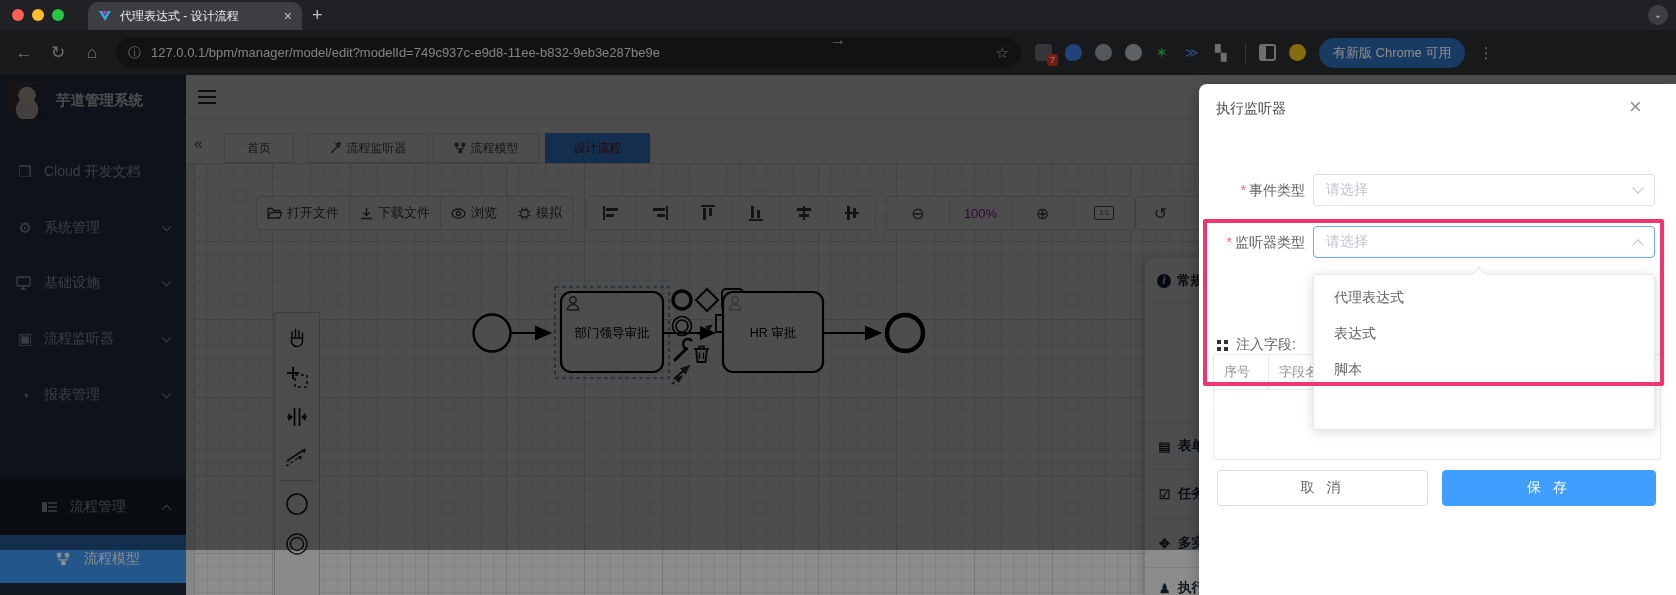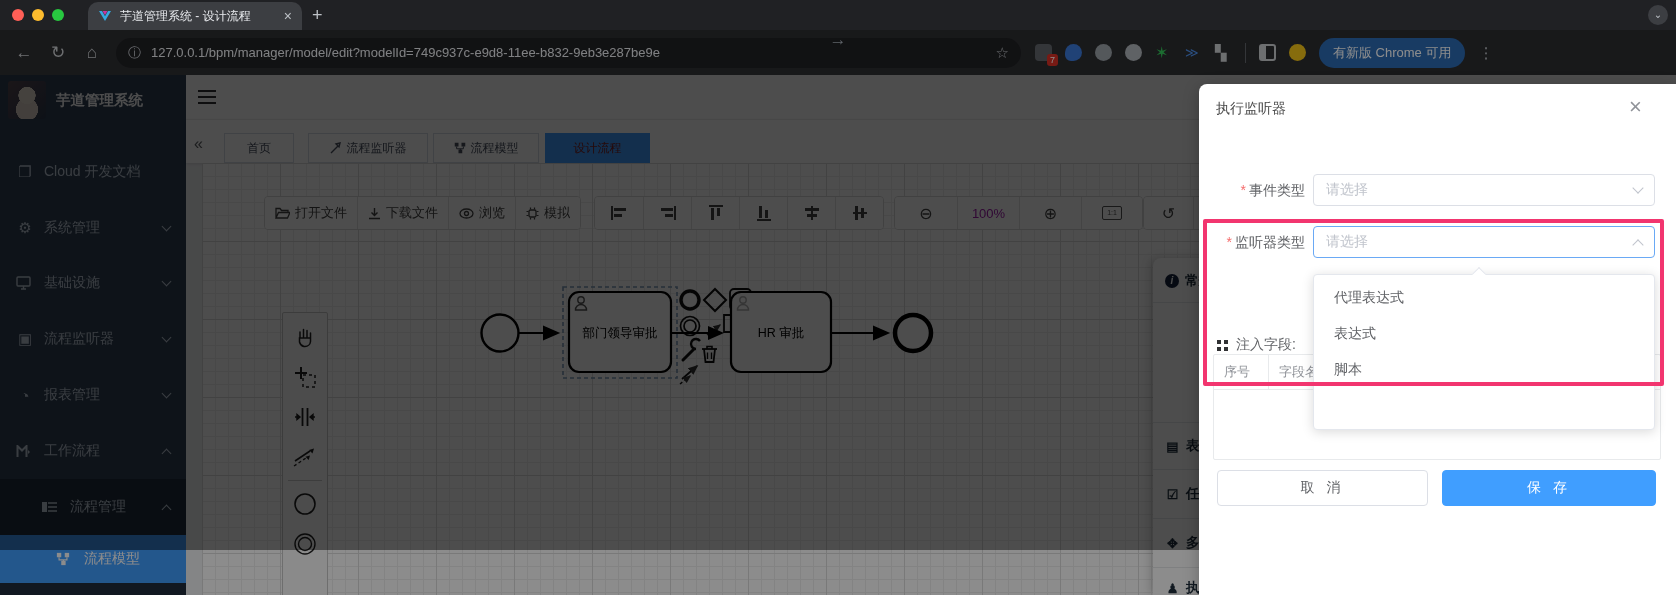--- a/index.html
+++ b/index.html
@@ -56,21 +56,21 @@
   .header{position:absolute;left:0;top:0;width:100%;height:45px;background:#fff;border-bottom:1px solid #f0f0f0;}
   .hamburger{position:absolute;left:12px;top:15px;width:18px;height:14px;border-top:2px solid #303133;border-bottom:2px solid #303133;}
   .hamburger::after{content:"";position:absolute;left:0;top:4px;width:18px;height:2px;background:#303133;}
   .tagsbar{position:absolute;left:0;top:45px;width:100%;height:43px;background:#fff;box-shadow:0 1px 3px rgba(0,0,0,.12);}
   .tag-arrow{position:absolute;left:8px;top:15px;color:#606266;font-size:16px;}
   .tag{position:absolute;top:13px;height:30px;border:1px solid #d8dce5;background:#fff;color:#495060;font-size:12px;display:flex;align-items:center;justify-content:center;gap:5px;padding:0 10px;}
   .tag.active{background:#409EFF;border-color:#409EFF;color:#7f1d1d;align-items:center;}
   .tag .tic{font-size:12px;display:flex;}
 
   
-  .canvas{position:absolute;left:16px;top:88px;width:1436px;height:432px;background-color:#fff;
+  .canvas{position:absolute;left:8px;top:88px;width:1436px;height:432px;background-color:#fff;
     background-image:
       linear-gradient(#dcdcdc 1px,transparent 1px),
       linear-gradient(90deg,#dcdcdc 1px,transparent 1px),
       linear-gradient(#efefef 1px,transparent 1px),
       linear-gradient(90deg,#efefef 1px,transparent 1px);
     background-size:78px 78px,78px 78px,13px 13px,13px 13px;}
   .tb-group{position:absolute;top:33px;height:34px;display:flex;background:#fff;border:1px solid #d9d9d9;border-radius:4px;overflow:hidden;}
   .tb-btn{height:100%;display:flex;align-items:center;justify-content:center;gap:5px;font-size:13px;color:#454545;border-left:1px solid #e3e3e3;padding:0 10px;background:#fff;}
   .tb-btn:first-child{border-left:none;}
   .alico{display:flex;}
@@ -133,21 +133,21 @@
     <div class="lights">
       <div class="light" style="background:#ff5f57"></div>
       <div class="light" style="background:#febc2e"></div>
       <div class="light" style="background:#28c840"></div>
     </div>
     <div class="tab">
       <svg width="14" height="14" viewBox="0 0 14 14">
           <path d="M1 2 L7 12 L13 2 L10 2 L7 7.2 L4 2 Z" fill="#35a8e0"></path>
           <path d="M4.6 2 L7 6 L9.4 2 Z" fill="#c536a4"></path>
         </svg>
-      <span class="tab-title">芋道管理系统 - 设计流程</span>
+      <span class="tab-title">代理表达式 - 设计流程</span>
       <span class="tab-close">×</span>
     </div>
     <span class="newtab">+</span>
     <span class="tabsearch">⌄</span>
   </div>
 
   <div class="btoolbar">
     <span class="navic">←</span>
     <span class="navic dim">→</span>
     <span class="navic">↻</span>
@@ -205,30 +205,20 @@
       <div class="sb-item" style="top:239px">
         <span class="sb-ic">▣</span>
         <span class="sb-label">流程监听器</span>
         <span class="sb-chev"></span>
       </div>
       <div class="sb-item" style="top:295px">
         <span class="sb-ic">◔</span>
         <span class="sb-label">报表管理</span>
         <span class="sb-chev"></span>
       </div>
-      <div class="sb-item" style="top:351px">
-        <span class="sb-ic">
-          <svg width="15" height="13" viewBox="0 0 15 13">
-              <path d="M1.5 12 V1 l4.5 4.5 L10.5 1 v11" fill="none" stroke="#bfcbd9" stroke-width="2"></path>
-              <path d="M12 5 l2 2 -2 2 z" fill="#bfcbd9"></path>
-            </svg>
-        </span>
-        <span class="sb-label">工作流程</span>
-        <span class="sb-chev up"></span>
-      </div>
 
       <div class="submenu-bg"></div>
       <div class="sb-item sub" style="top:407px;background:#1f2d3d;">
         <span class="sb-ic">
           <svg width="15" height="12" viewBox="0 0 15 12">
               <rect x="0" y="1" width="5" height="10" fill="#bfcbd9"></rect>
               <path d="M6 2 h9 M6 6 h9 M6 10 h9" stroke="#bfcbd9" stroke-width="1.6"></path>
             </svg>
         </span>
         <span class="sb-label">流程管理</span>

